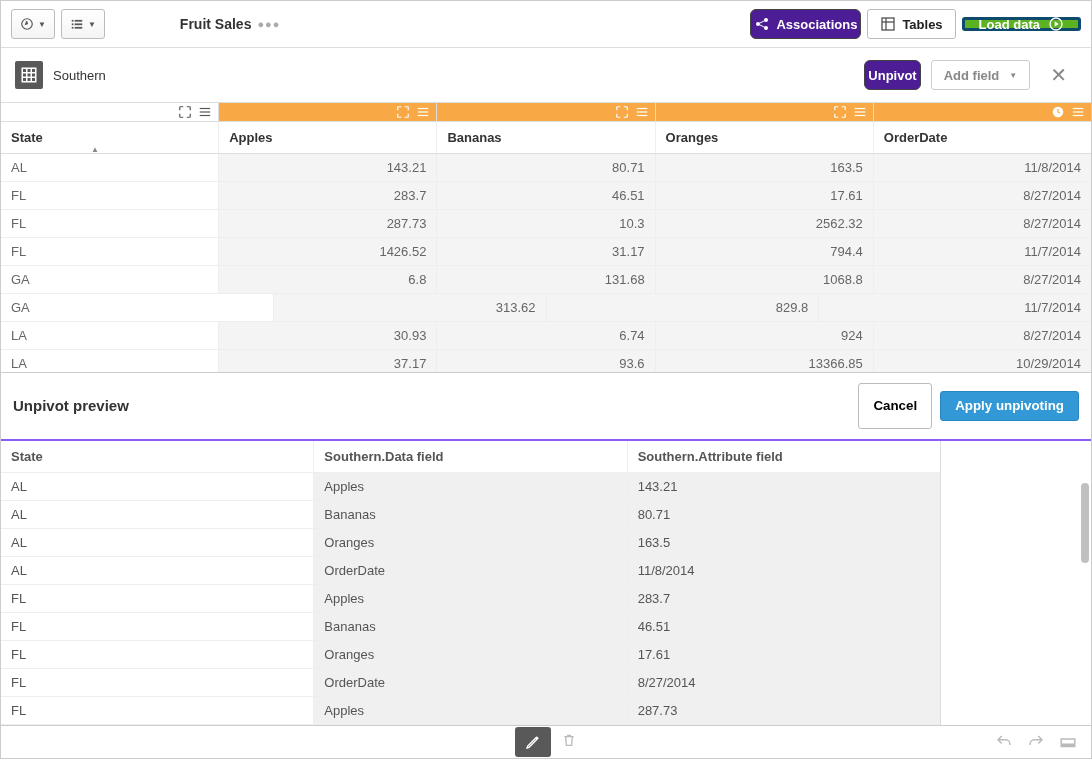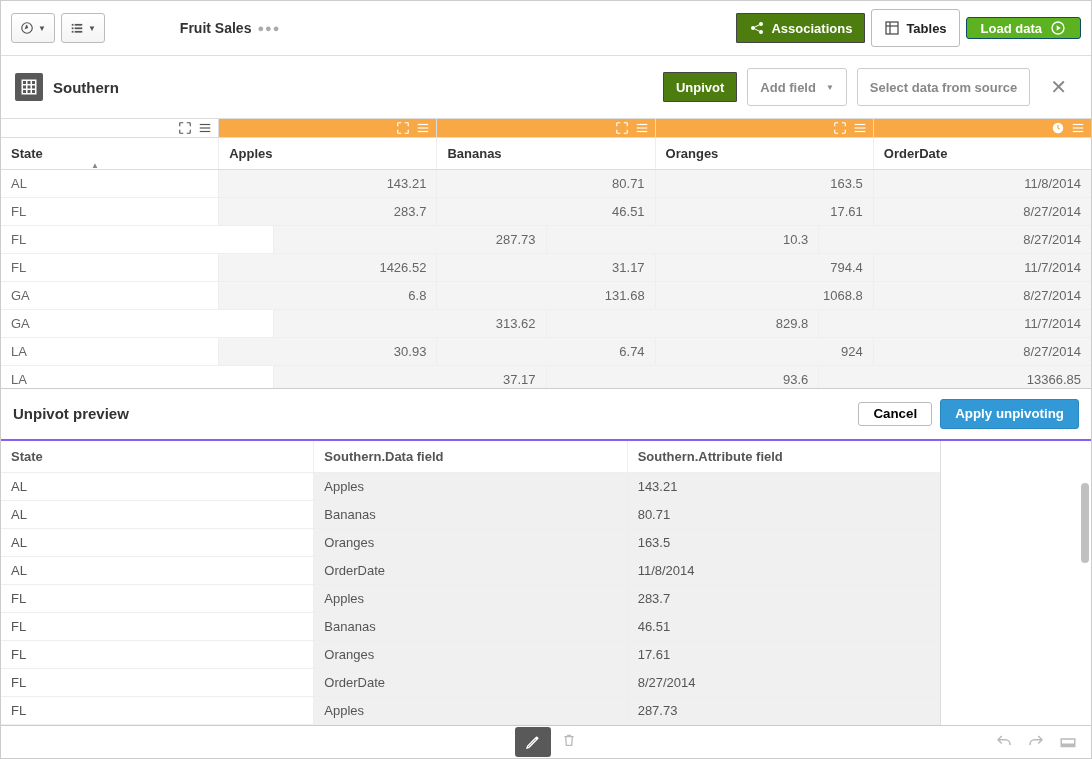--- a/index.html
+++ b/index.html
@@ -4,30 +4,30 @@
 <style>
 * { box-sizing: border-box; margin: 0; padding: 0; }
 body { font-family: Arial, sans-serif; font-size: 13px; color: #333; background: #fff; width: 1092px; height: 759px; overflow: hidden; border: 1px solid #ccc; display: flex; flex-direction: column; }
 .top-toolbar { display: flex; align-items: center; padding: 8px 10px; border-bottom: 1px solid #ddd; gap: 6px; }
 .icon-btn { display: inline-flex; align-items: center; justify-content: center; height: 30px; min-width: 30px; padding: 0 8px; border: 1px solid #bbb; border-radius: 3px; background: linear-gradient(#fff,#f4f4f4); cursor: pointer; gap: 4px; }
 .icon-btn svg { width: 14px; height: 14px; fill: #555; }
 .icon-btn .caret { font-size: 8px; color: #555; }
 .table-name { font-weight: bold; font-size: 14px; margin-left: 21px; display: flex; align-items: center; gap: 6px; padding-left: 48px; }
 .dots { color:#aaa; letter-spacing:1px; font-size:11px; }
 .flex-spacer { flex: 1; }
-.btn-dark { background: #4d7c0f; color: #fff; border: 1px solid #444; border-radius: 1px; height: 30px; display: inline-flex; align-items: center; padding: 0 12px; cursor: pointer; gap: 6px; font-weight:bold; }
+.btn-dark { background: #4c1d95; color: #fff; border: 1px solid #444; border-radius: 6px; height: 30px; display: inline-flex; align-items: center; padding: 0 3px; cursor: pointer; gap: 6px; font-weight:bold; }
 .btn-dark svg { fill: #fff; width: 16px; height: 16px; }
-.btn-light { background: #fff; color: #222; border: 1px solid #bbb; border-radius: 3px; height: 38px; display: inline-flex; align-items: center; padding: 0 12px; cursor: pointer; gap: 6px; font-weight:bold; }
+.btn-light { background: #fff; color: #222; border: 1px solid #bbb; border-radius: 3px; height: 30px; display: inline-flex; align-items: center; padding: 0 12px; cursor: pointer; gap: 6px; font-weight:bold; }
 .btn-light svg { fill: #555; width: 16px; height: 16px; }
-.btn-green { background: #5cb220; color: #fff; border: 1px solid #0c4a6e; border-radius: 3px; height: 22px; display: inline-flex; align-items: center; padding: 0 14px; cursor: pointer; gap: 8px; font-weight: bold; }
+.btn-green { background: #5cb220; color: #fff; border: 3px solid #0c4a6e; border-radius: 3px; height: 14px; display: inline-flex; align-items: center; padding: 0 14px; cursor: pointer; gap: 8px; font-weight: bold; }
 .btn-green svg { stroke: #fff; fill: none; width: 16px; height: 16px; }
 .subheader { display: flex; align-items: center; padding: 12px 14px; gap: 10px; border-bottom: 1px solid #ddd; background:#fff; }
 .tbl-icon { width:28px; height:28px; background:#595959; color:#fff; display:flex; align-items:center; justify-content:center; border-radius:2px; }
 .tbl-icon svg { width:18px; height:18px; fill:#fff; }
-.sub-title { font-weight: bold; font-size: 15px; }
+.sub-title { font-weight: normal; font-size: 13px; }
 .btn-gray { color:#888; border-color:#ccc; }
 .btn-gray .caret{color:#888;font-size:8px;margin-left:4px;}
 .close-x { font-size: 20px; color:#888; padding:0 10px; cursor:pointer; }
 .col-bar { display:flex; border-bottom:1px solid #ddd; height:26px; }
 .col-bar .cell { flex:1; border-right:1px solid #ddd; display:flex; align-items:center; justify-content:flex-end; padding:0 6px; gap:6px; }
 .col-bar .cell.selected { background:#f8a946; }
 .col-bar .cell:last-child { border-right:none; }
 .col-bar svg { width:14px; height:14px; fill:#555; }
 .col-bar .cell.selected svg { fill:#fff; }
 .hdr-row { display:flex; border-bottom:1px solid #ddd; height:34px; background:#fff; }
@@ -35,21 +35,21 @@
 .hdr-row .cell:last-child{border-right:none;}
 .sort-arrow { position:absolute; bottom:-1px; left:90px; font-size:8px; color:#888; }
 .data-area { overflow:hidden; flex-shrink:0; }
 .data-row { display:flex; border-bottom:1px solid #eee; height:28px; }
 .data-row .cell { flex:1; border-right:1px solid #eee; padding:6px 10px; color:#666; }
 .data-row .cell:last-child{border-right:none;}
 .data-row .cell.num { text-align:right; }
 .data-row .cell.sel { background:#f4f4f4; }
 .preview-hdr { display:flex; align-items:center; padding:10px 12px; border-top:1px solid #ccc; border-bottom:2px solid #8b5cf6; background:#fff; }
 .preview-hdr h3 { font-size:15px; font-weight:bold; }
-.btn-white { background:#fff; border:1px solid #bbb; border-radius:3px; height:24px; padding:0 14px; cursor:pointer; font-weight:bold; }
+.btn-white { background:#fff; border:1px solid #bbb; border-radius:3px; height:46px; padding:0 14px; cursor:pointer; font-weight:bold; }
 .btn-blue { background:#3399d6; color:#fff; border:1px solid #2a87c0; border-radius:3px; height:30px; padding:0 14px; cursor:pointer; font-weight:bold; margin-left:8px; }
 .preview-tbl { display:flex; flex-direction:column; overflow:hidden; }
 .preview-tbl .row { display:flex; border-bottom:1px solid #eee; height:28px; }
 .preview-tbl .row .c { flex:1; padding:6px 10px; color:#555; border-right:1px solid #eee; }
 .preview-tbl .row.h { font-weight:bold; background:#fff; height:32px; }
 .preview-tbl .row.h .c {padding-top:8px;}
 .preview-tbl .row .c:last-child{border-right:none;}
 .preview-wrap { display:flex; }
 .preview-wrap .tblarea{ flex:0 0 940px; border-right:1px solid #ddd;}
 .preview-wrap .side{ flex:1; background:#fff; position:relative;}
@@ -129,23 +129,20 @@
   </div>
   <div class="sub-title">Southern</div>
   <div class="flex-spacer"></div>
   <div class="btn-dark">
     <span>Unpivot</span>
   </div>
   <div class="btn-light btn-gray">
     <span>Add field</span>
     <span class="caret">▼</span>
   </div>
-  <div class="btn-light btn-gray">
-    <span>Select data from source</span>
-  </div>
   <div class="close-x">✕</div>
 </div>
 
 <div class="col-bar">
   <div class="cell">
     <svg viewBox="0 0 24 24">
         <path d="M3 3h6M3 3v6M21 3h-6M21 3v6M3 21h6M3 21v-6M21 21h-6M21 21v-6" stroke="#555" stroke-width="2" fill="none"></path>
       </svg>
     <svg viewBox="0 0 24 24">
         <rect x="3" y="5" width="18" height="2"></rect>
@@ -216,20 +213,21 @@
       <div class="cell">FL</div>
       <div class="cell num sel">283.7</div>
       <div class="cell num sel">46.51</div>
       <div class="cell num sel">17.61</div>
       <div class="cell num sel">8/27/2014</div>
     </div>
   <div class="data-row">
       <div class="cell">FL</div>
       <div class="cell num sel">287.73</div>
       <div class="cell num sel">10.3</div>
+      <div class="cell num sel">2562.32</div>
       <div class="cell num sel">8/27/2014</div>
     </div>
   <div class="data-row">
       <div class="cell">FL</div>
       <div class="cell num sel">1426.52</div>
       <div class="cell num sel">31.17</div>
       <div class="cell num sel">794.4</div>
       <div class="cell num sel">11/7/2014</div>
     </div>
   <div class="data-row">
@@ -250,20 +248,21 @@
       <div class="cell num sel">30.93</div>
       <div class="cell num sel">6.74</div>
       <div class="cell num sel">924</div>
       <div class="cell num sel">8/27/2014</div>
     </div>
   <div class="data-row">
       <div class="cell">LA</div>
       <div class="cell num sel">37.17</div>
       <div class="cell num sel">93.6</div>
       <div class="cell num sel">13366.85</div>
+      <div class="cell num sel">10/29/2014</div>
     </div>
 </div>
 
 <div class="preview-hdr">
   <h3>Unpivot preview</h3>
   <div class="flex-spacer"></div>
   <button class="btn-white">Cancel</button>
   <button class="btn-blue">Apply unpivoting</button>
 </div>
 

